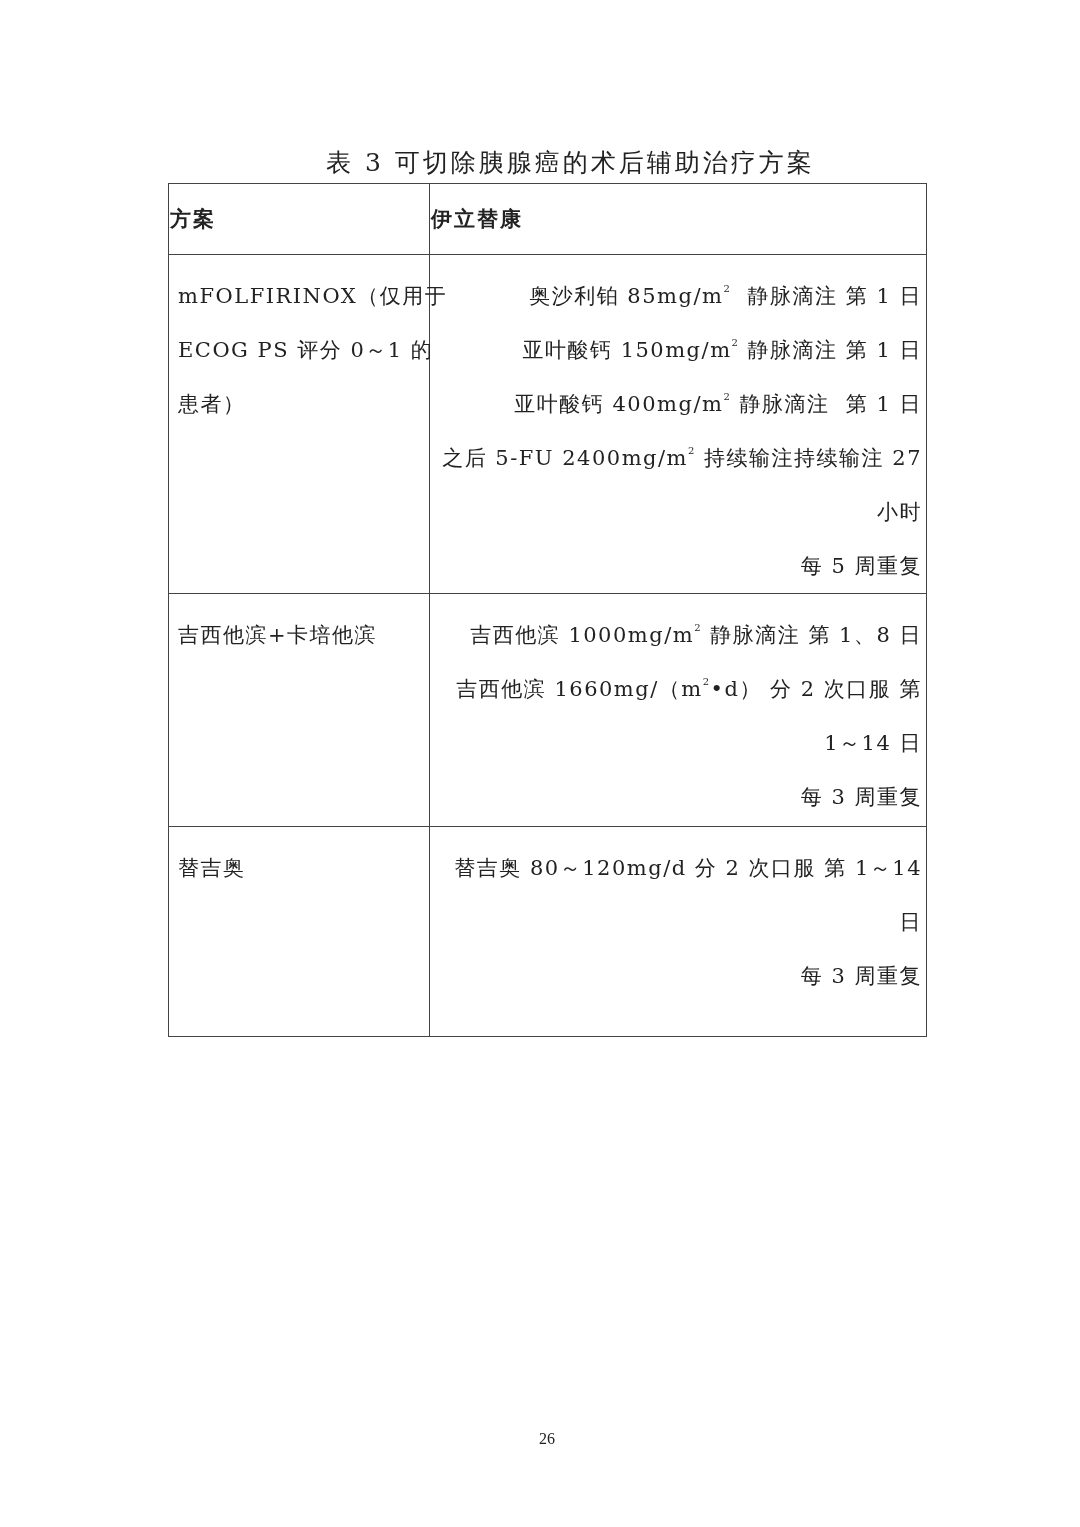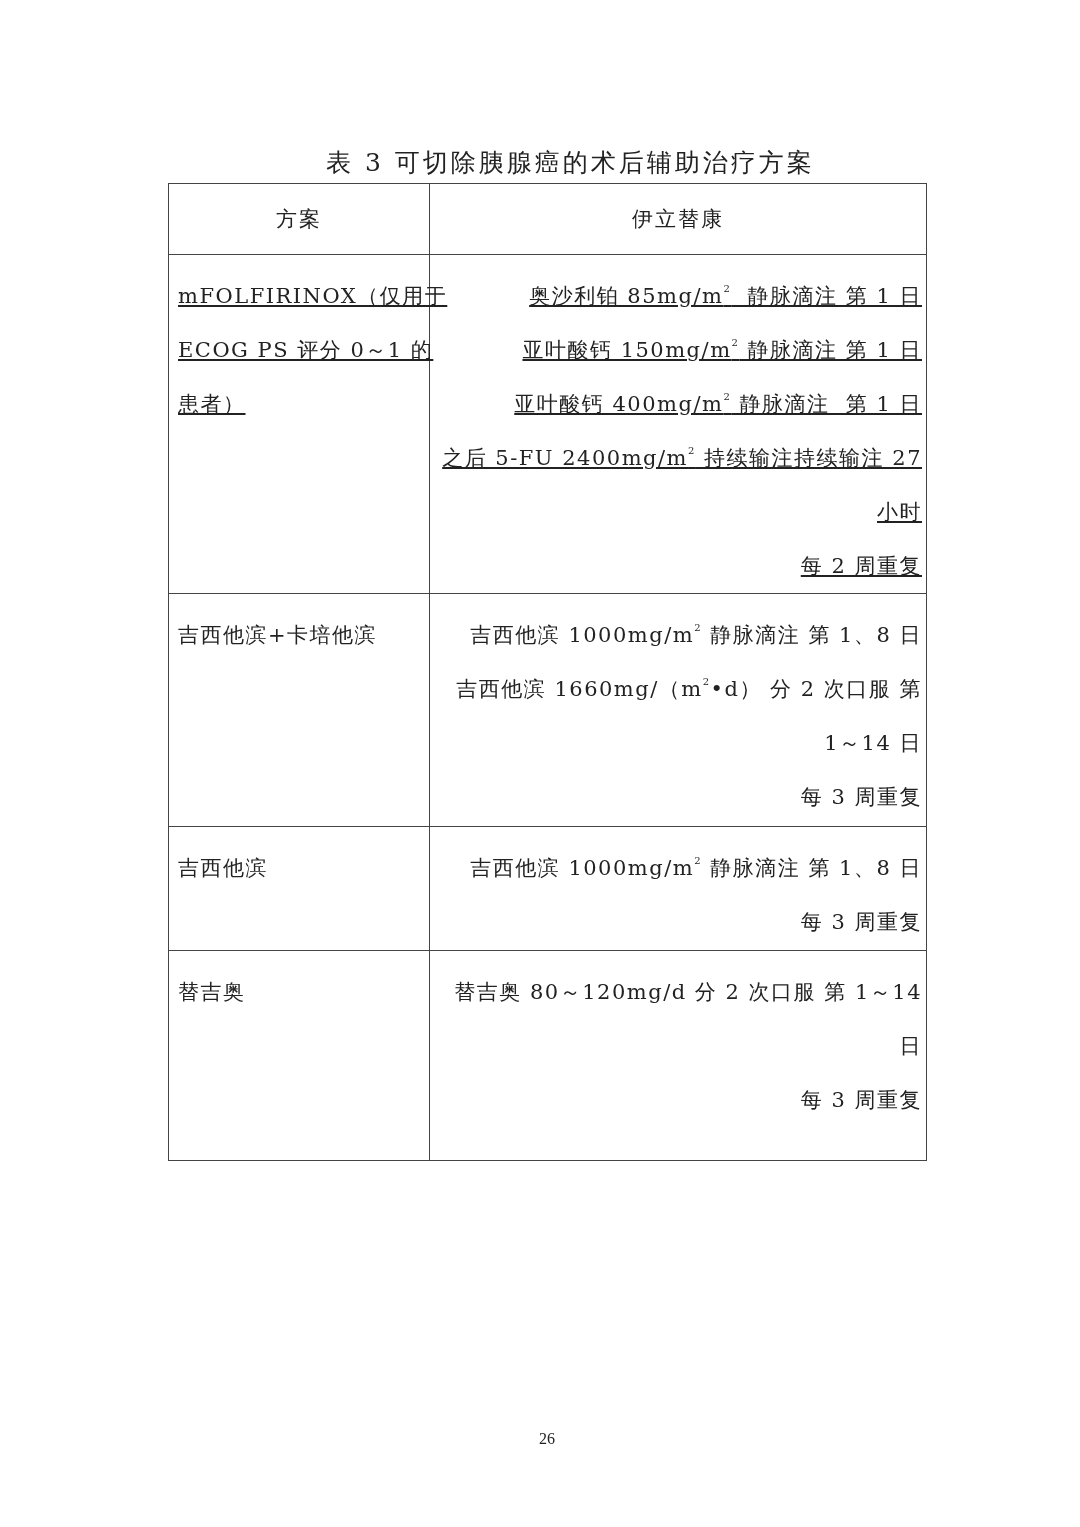--- a/index.html
+++ b/index.html
@@ -4,21 +4,21 @@
 <style>
   html, body { margin: 0; padding: 0; background: #ffffff; }
   body { width: 1080px; height: 1527px; position: relative; overflow: hidden;
          font-family: "DejaVu Serif", "Liberation Serif", serif; color: #222; }
   .title { position: absolute; left: 168px; width: 820px; top: 143px; text-align: left;
            padding-left: 158px; font-size: 25px; letter-spacing: 3px; line-height: 40px; }
   table.regimen { position: absolute; left: 168px; top: 183px; width: 758px;
                   border-collapse: collapse; table-layout: fixed; }
   table.regimen td, table.regimen th { border: 1.5px solid #444; vertical-align: top;
                   font-size: 21px; font-weight: normal; letter-spacing: 1.5px; }
-  table.regimen th { height: 68px; vertical-align: middle; text-align: center; letter-spacing: 2px; }
+  table.regimen th { height: 68px; vertical-align: middle; text-align: left; letter-spacing: 2px; font-weight: bold; }
   col.c1 { width: 261px; }
   col.c2 { width: 497px; }
   td.scheme { padding: 14px 6px 0 9px; line-height: 54px; }
   td.drugs { padding: 14px 4px 0 9px; text-align: right; }
   .line { line-height: 54px; white-space: nowrap; }
   sup { font-size: 10px; vertical-align: 11px; line-height: 0; }
   .pagenum { position: absolute; top: 1430px; left: 0; width: 1094px; text-align: center;
              font-family: "Liberation Serif", serif; font-size: 16px; }
 </style>
 </head>
@@ -32,57 +32,48 @@
       <col class="c2">
     </colgroup>
   <thead>
     <tr>
       <th>方案</th>
       <th>伊立替康</th>
     </tr>
   </thead>
   <tbody>
 
-    <tr style="height:241px;text-decoration:underline;">
+    <tr style="height:241px;">
       <td class="scheme">
         <div class="line">mFOLFIRINOX（仅用于</div>
         <div class="line">ECOG PS 评分 0～1 的</div>
         <div class="line">患者）</div>
       </td>
       <td class="drugs">
         <div class="line"><span>奥沙利铂 85mg/m</span><sup>2</sup><span style="white-space:pre">  静脉滴注 第 1 日</span></div>
         <div class="line"><span>亚叶酸钙 150mg/m</span><sup>2</sup><span style="white-space:pre"> 静脉滴注 第 1 日</span></div>
         <div class="line"><span>亚叶酸钙 400mg/m</span><sup>2</sup><span style="white-space:pre"> 静脉滴注  第 1 日</span></div>
         <div class="line"><span>之后 5-FU 2400mg/m</span><sup>2</sup><span style="white-space:pre"> 持续输注持续输注 27</span></div>
         <div class="line"><span>小时</span></div>
-        <div class="line"><span>每 2 周重复</span></div>
+        <div class="line"><span>每 5 周重复</span></div>
       </td>
     </tr>
 
     <tr style="height:233px;">
       <td class="scheme">
         <div class="line">吉西他滨+卡培他滨</div>
       </td>
       <td class="drugs">
         <div class="line"><span>吉西他滨 1000mg/m</span><sup>2</sup><span style="white-space:pre"> 静脉滴注 第 1、8 日</span></div>
         <div class="line"><span>吉西他滨 1660mg/（m</span><sup>2</sup><span style="white-space:pre">•d） 分 2 次口服 第</span></div>
         <div class="line"><span>1～14 日</span></div>
         <div class="line"><span>每 3 周重复</span></div>
       </td>
     </tr>
 
-    <tr style="height:124px;">
-      <td class="scheme">
-        <div class="line">吉西他滨</div>
-      </td>
-      <td class="drugs">
-        <div class="line"><span>吉西他滨 1000mg/m</span><sup>2</sup><span style="white-space:pre"> 静脉滴注 第 1、8 日</span></div>
-        <div class="line"><span>每 3 周重复</span></div>
-      </td>
-    </tr>
 
     <tr style="height:210px;">
       <td class="scheme">
         <div class="line">替吉奥</div>
       </td>
       <td class="drugs">
         <div class="line"><span>替吉奥 80～120mg/d 分 2 次口服 第 1～14</span></div>
         <div class="line"><span>日</span></div>
         <div class="line"><span>每 3 周重复</span></div>
       </td>

